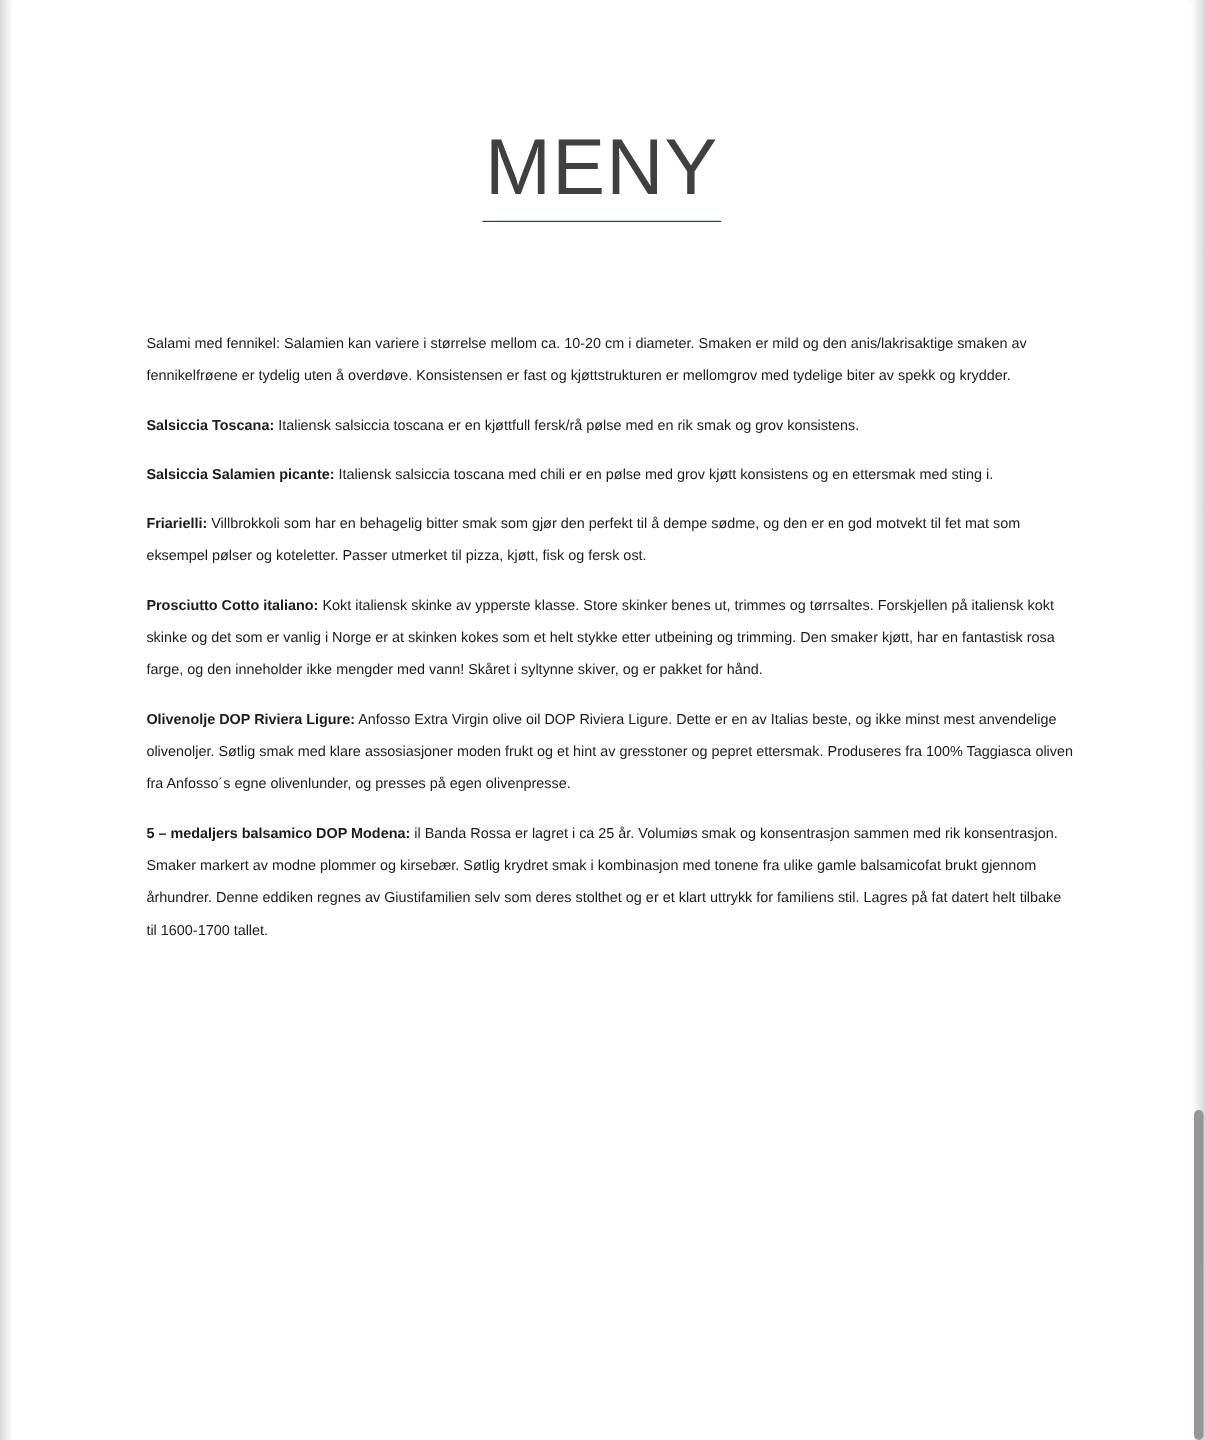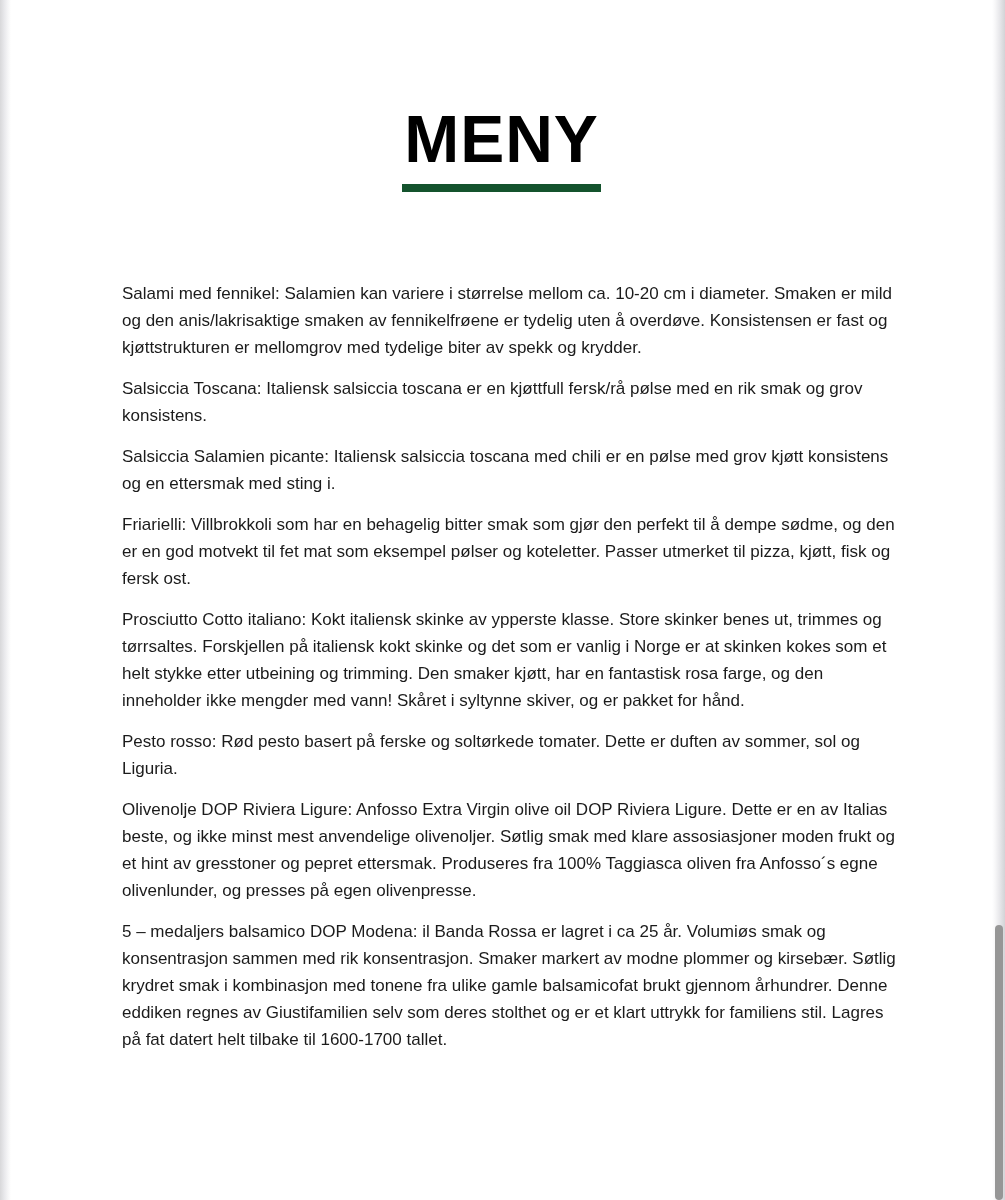--- a/index.html
+++ b/index.html
@@ -70,43 +70,43 @@
     background: #ffffff;
   }
 
   .doc-title-wrap {
     text-align: center;
     padding-top: 62px;
   }
   .doc-title {
     display: inline-block;
     font-size: 66px;
-    font-weight: bold;
+    font-weight: normal;
     letter-spacing: 1px;
-    color: #000000;
+    color: #404040;
     line-height: 1;
     padding: 0 2px 12px 2px;
-    border-bottom: 8px solid #14532d;
+    border-bottom: 1px solid #14532d;
   }
 
   .content {
     margin: 0;
     padding: 44px 96px 0 111px;
   }
 
   .entry {
-    font-size: 17px;
+    font-size: 12px;
     line-height: 27px;
     color: #1b1b1b;
     margin: 0 0 14px 0;
     text-align: left;
     -webkit-font-smoothing: antialiased;
   }
   .entry .term {
-    font-weight: normal;
+    font-weight: bold;
   }
   .entry .term-plain {
     font-weight: normal;
   }
 </style>
 </head>
 <body>
 
 <div class="edge-top"></div>
 <div class="edge-left"></div>
@@ -116,21 +116,20 @@
   <div class="doc-title-wrap">
     <h1 class="doc-title">MENY</h1>
   </div>
 
   <div class="content">
       <p class="entry"><span class="term-plain">Salami med fennikel:</span><span> Salamien kan variere i størrelse mellom ca. 10-20 cm i diameter. Smaken er mild og den anis/lakrisaktige smaken av fennikelfrøene er tydelig uten å overdøve. Konsistensen er fast og kjøttstrukturen er mellomgrov med tydelige biter av spekk og krydder.</span></p>
       <p class="entry"><span class="term">Salsiccia Toscana:</span><span> Italiensk salsiccia toscana er en kjøttfull fersk/rå pølse med en rik smak og grov konsistens.</span></p>
       <p class="entry"><span class="term">Salsiccia Salamien picante:</span><span> Italiensk salsiccia toscana med chili er en pølse med grov kjøtt konsistens og en ettersmak med sting i.</span></p>
       <p class="entry"><span class="term">Friarielli:</span><span> Villbrokkoli som har en behagelig bitter smak som gjør den perfekt til å dempe sødme, og den er en god motvekt til fet mat som eksempel pølser og koteletter. Passer utmerket til pizza, kjøtt, fisk og fersk ost.</span></p>
       <p class="entry"><span class="term">Prosciutto Cotto italiano:</span><span> Kokt italiensk skinke av ypperste klasse. Store skinker benes ut, trimmes og tørrsaltes. Forskjellen på italiensk kokt skinke og det som er vanlig i Norge er at skinken kokes som et helt stykke etter utbeining og trimming. Den smaker kjøtt, har en fantastisk rosa farge, og den inneholder ikke mengder med vann! Skåret i syltynne skiver, og er pakket for hånd.</span></p>
-      <p class="entry"><span class="term">Pesto rosso:</span><span> Rød pesto basert på ferske og soltørkede tomater. Dette er duften av sommer, sol og Liguria.</span></p>
       <p class="entry"><span class="term">Olivenolje DOP Riviera Ligure:</span><span> Anfosso Extra Virgin olive oil DOP Riviera Ligure. Dette er en av Italias beste, og ikke minst mest anvendelige olivenoljer. Søtlig smak med klare assosiasjoner moden frukt og et hint av gresstoner og pepret ettersmak. Produseres fra 100% Taggiasca oliven fra Anfosso´s egne olivenlunder, og presses på egen olivenpresse.</span></p>
       <p class="entry"><span class="term">5 – medaljers balsamico DOP Modena:</span><span> il Banda Rossa er lagret i ca 25 år. Volumiøs smak og konsentrasjon sammen med rik konsentrasjon. Smaker markert av modne plommer og kirsebær. Søtlig krydret smak i kombinasjon med tonene fra ulike gamle balsamicofat brukt gjennom århundrer. Denne eddiken regnes av Giustifamilien selv som deres stolthet og er et klart uttrykk for familiens stil. Lagres på fat datert helt tilbake til 1600-1700 tallet.</span></p>
     </div>
 
 </div>
 
 <div class="edge-right"></div>
 <div class="scrollbar-track">
   <div class="scrollbar-thumb"></div>
 </div>

